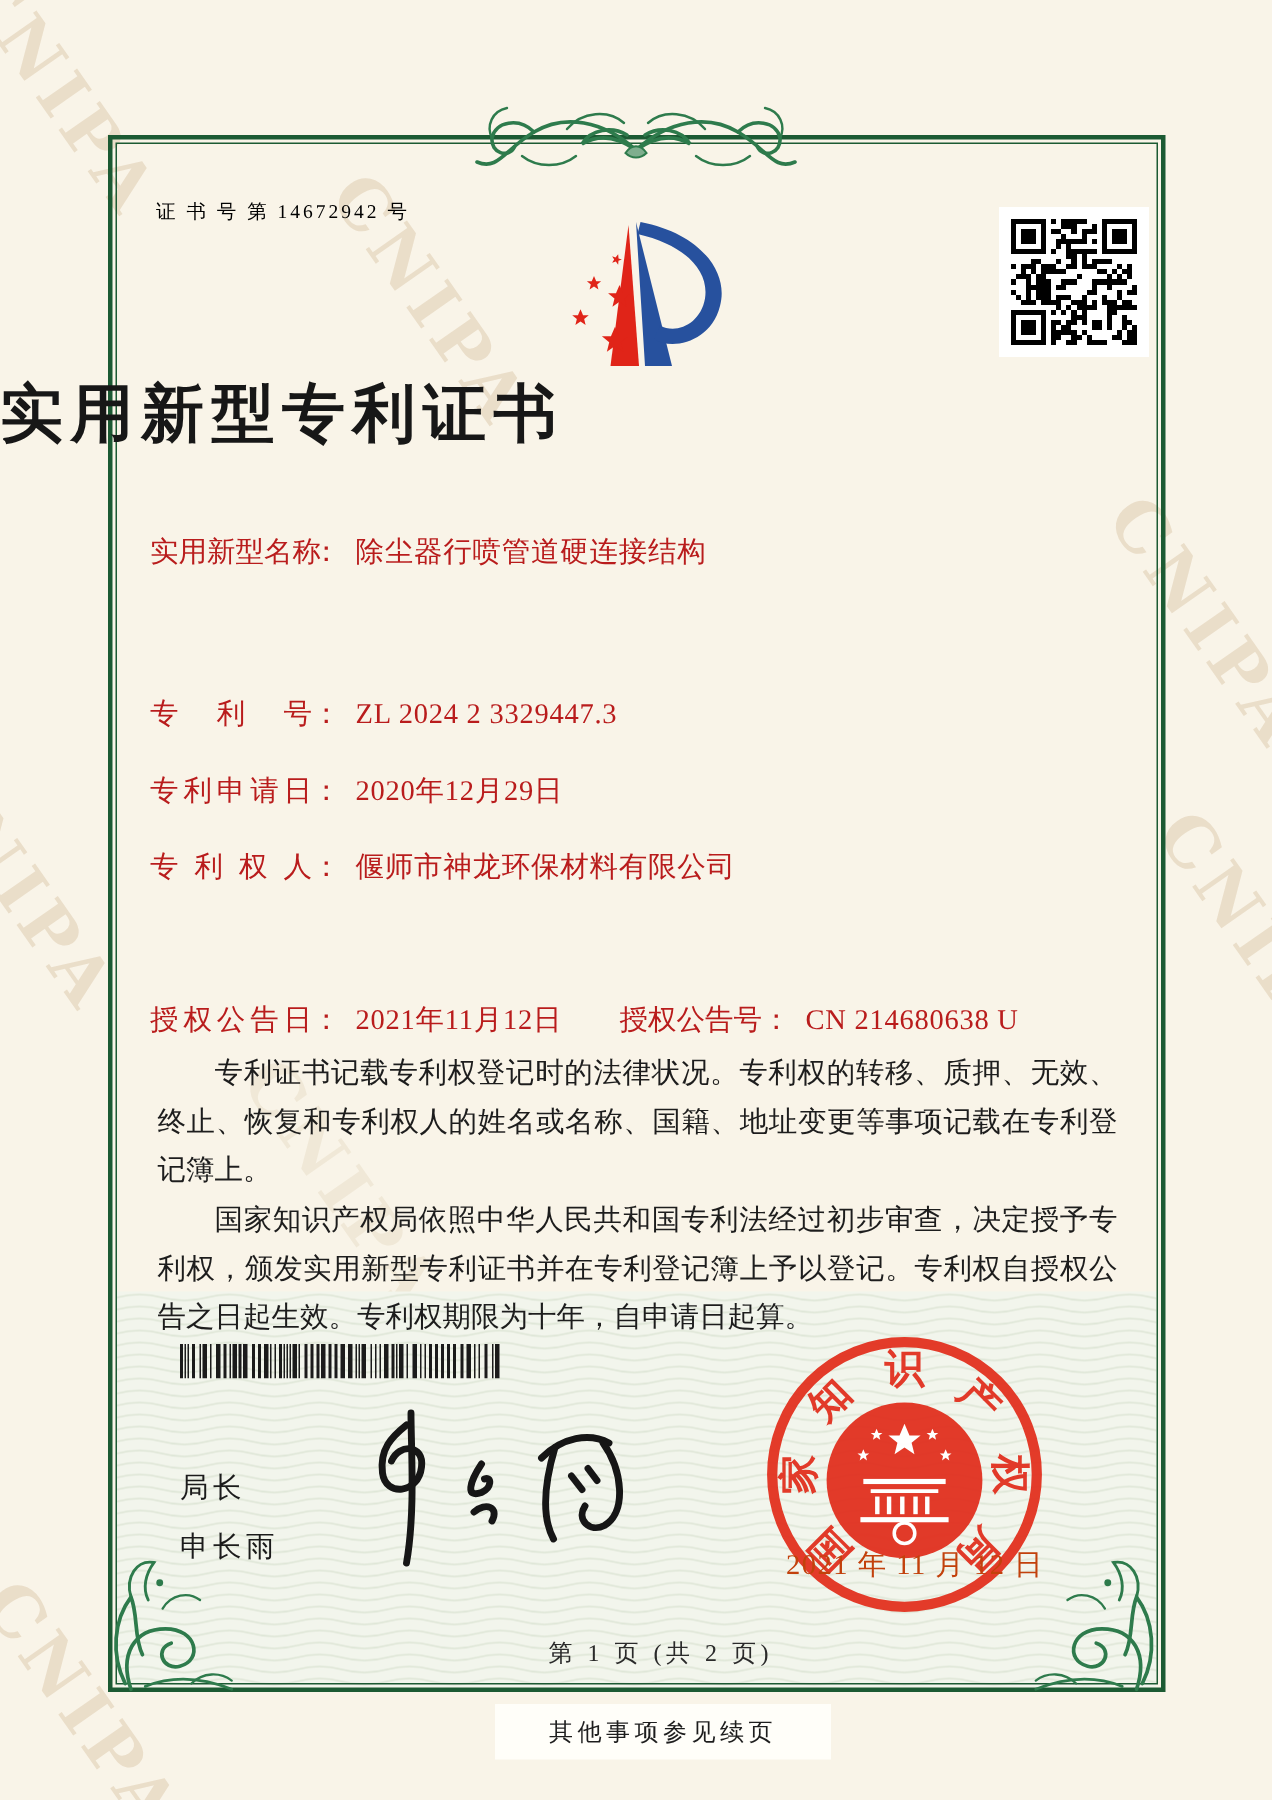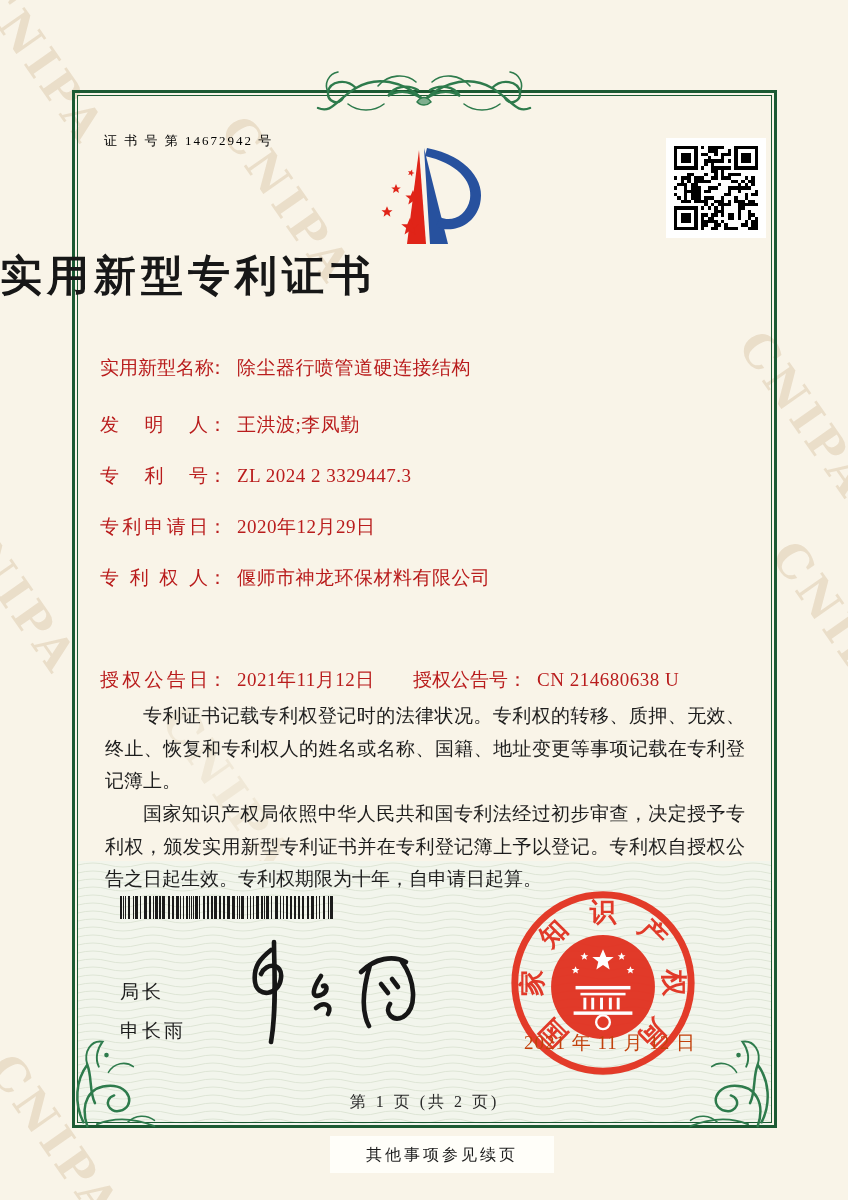--- a/index.html
+++ b/index.html
@@ -46,21 +46,21 @@
 
   .signer{position:absolute;left:120px;top:966px;font-size:19px;color:#1b1b1b;letter-spacing:3px;margin-top:13px;}
   .signer div{margin-bottom:13px;}
   .signature{position:absolute;left:233px;top:936px;}
 
   .seal{position:absolute;left:505px;top:885px;width:196px;height:196px;}
   .seal-date{position:absolute;left:524px;top:1030px;width:170px;font-size:19px;color:#c2410c;
              letter-spacing:1px;white-space:nowrap;}
 
   .page-footer{position:absolute;left:72px;top:1092px;width:705px;text-align:center;font-size:16px;
-               letter-spacing:3px;color:#2a2a2a;}
+               letter-spacing:3px;color:#2a2a2a;padding-left:16px;}
 
   .cont-box{position:absolute;left:330px;top:1136px;width:224px;height:37px;background:#fffef9;
             text-align:center;line-height:37px;font-size:16px;letter-spacing:3px;color:#1d1d1d;
             font-family:"DejaVu Serif",serif;}
 </style>
 </head>
 <body>
 
 <div class="page">
 
@@ -371,23 +371,20 @@
         <rect x="1" y="19" width="5" height="5" fill="#fff"></rect>
         <rect x="2" y="20" width="3" height="3" fill="#000"></rect>
       </svg>
   </div>
 
   <div class="title">实用新型专利证书</div>
 
   <div class="field-row r1">
     <span class="flabel">实用新型名称</span><span class="fcolon">：</span><span class="fvalue">除尘器行喷管道硬连接结构</span>
   </div>
-  <div class="field-row r2">
-    <span class="flabel">发明人</span><span class="fcolon">：</span><span class="fvalue">王洪波;李凤勤</span>
-  </div>
   <div class="field-row r3">
     <span class="flabel">专利号</span><span class="fcolon">：</span><span class="fvalue">ZL 2024 2 3329447.3</span>
   </div>
   <div class="field-row r4">
     <span class="flabel">专利申请日</span><span class="fcolon">：</span><span class="fvalue">2020年12月29日</span>
   </div>
   <div class="field-row r5">
     <span class="flabel">专利权人</span><span class="fcolon">：</span><span class="fvalue">偃师市神龙环保材料有限公司</span>
   </div>
   <div class="field-row r7">

